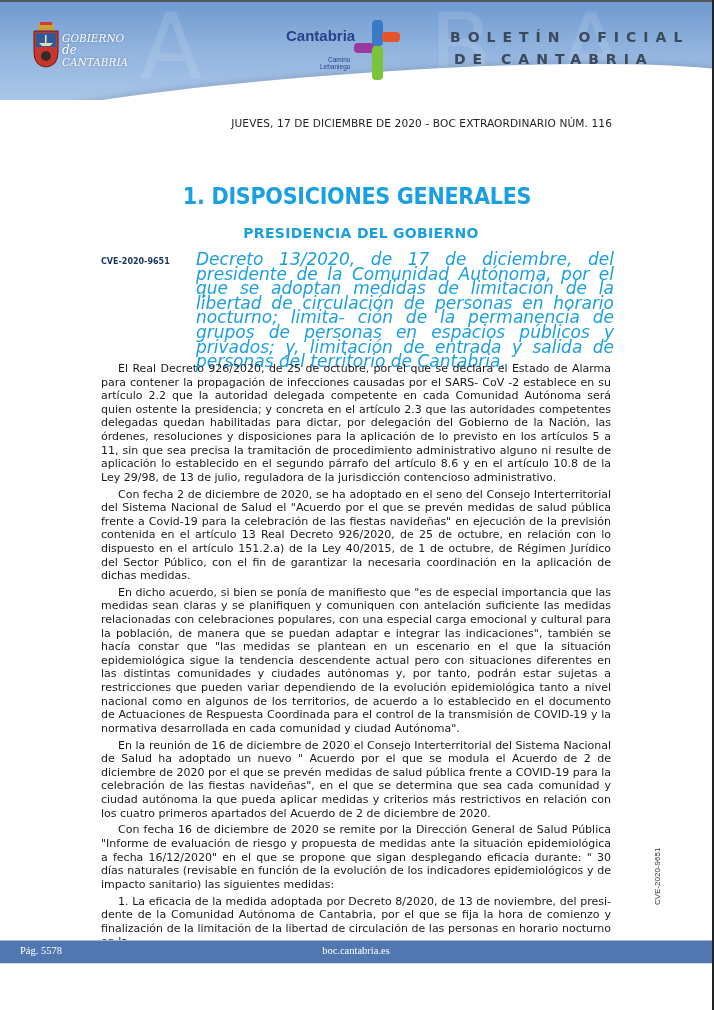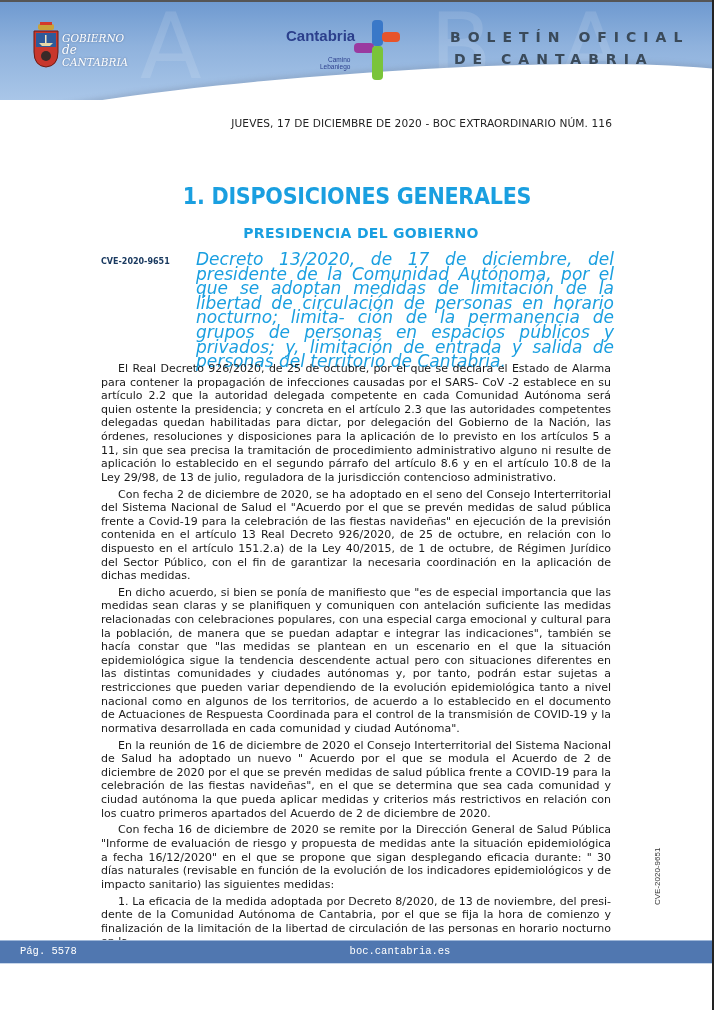--- a/index.html
+++ b/index.html
@@ -97,25 +97,25 @@
   .body-text p { margin: 0 0 3.2px 0; text-indent: 17px; }
 
   .side-cve {
     position: absolute; left: 653px; top: 905px; transform-origin: 0 0; transform: rotate(-90deg);
     font-family: "Liberation Sans", sans-serif; font-size: 8px; color: #333; white-space: nowrap;
   }
 
   .footer {
     position: absolute; left: 0; top: 940px; width: 712px; height: 22px;
     background: #5077b0; border-top: 1px solid #9fb7d8; border-bottom: 1px solid #c7d6ea;
-    color: #ffffff; font-family: Liberation Mono, monospace; font-size: 10.5px;
+    color: #ffffff; font-family: Liberation Serif, serif; font-size: 10.5px;
   }
   .footer span { position: absolute; top: 4px; }
   .footer .pag { left: 20px; }
-  .footer .url { left: 0; width: 580px; text-align: center; left: 66px; margin-left: 44px; }
+  .footer .url { left: 0; width: 580px; text-align: center; left: 66px; }
   .footer .pgcount { left: 652px; margin-top: 36px; }
 </style>
 </head>
 <body>
 
 <div class="page-border-top"></div>
 <div class="page-border-right"></div>
 
 <header class="banner">
   <span class="ghost-letter" style="left:140px">A</span>

